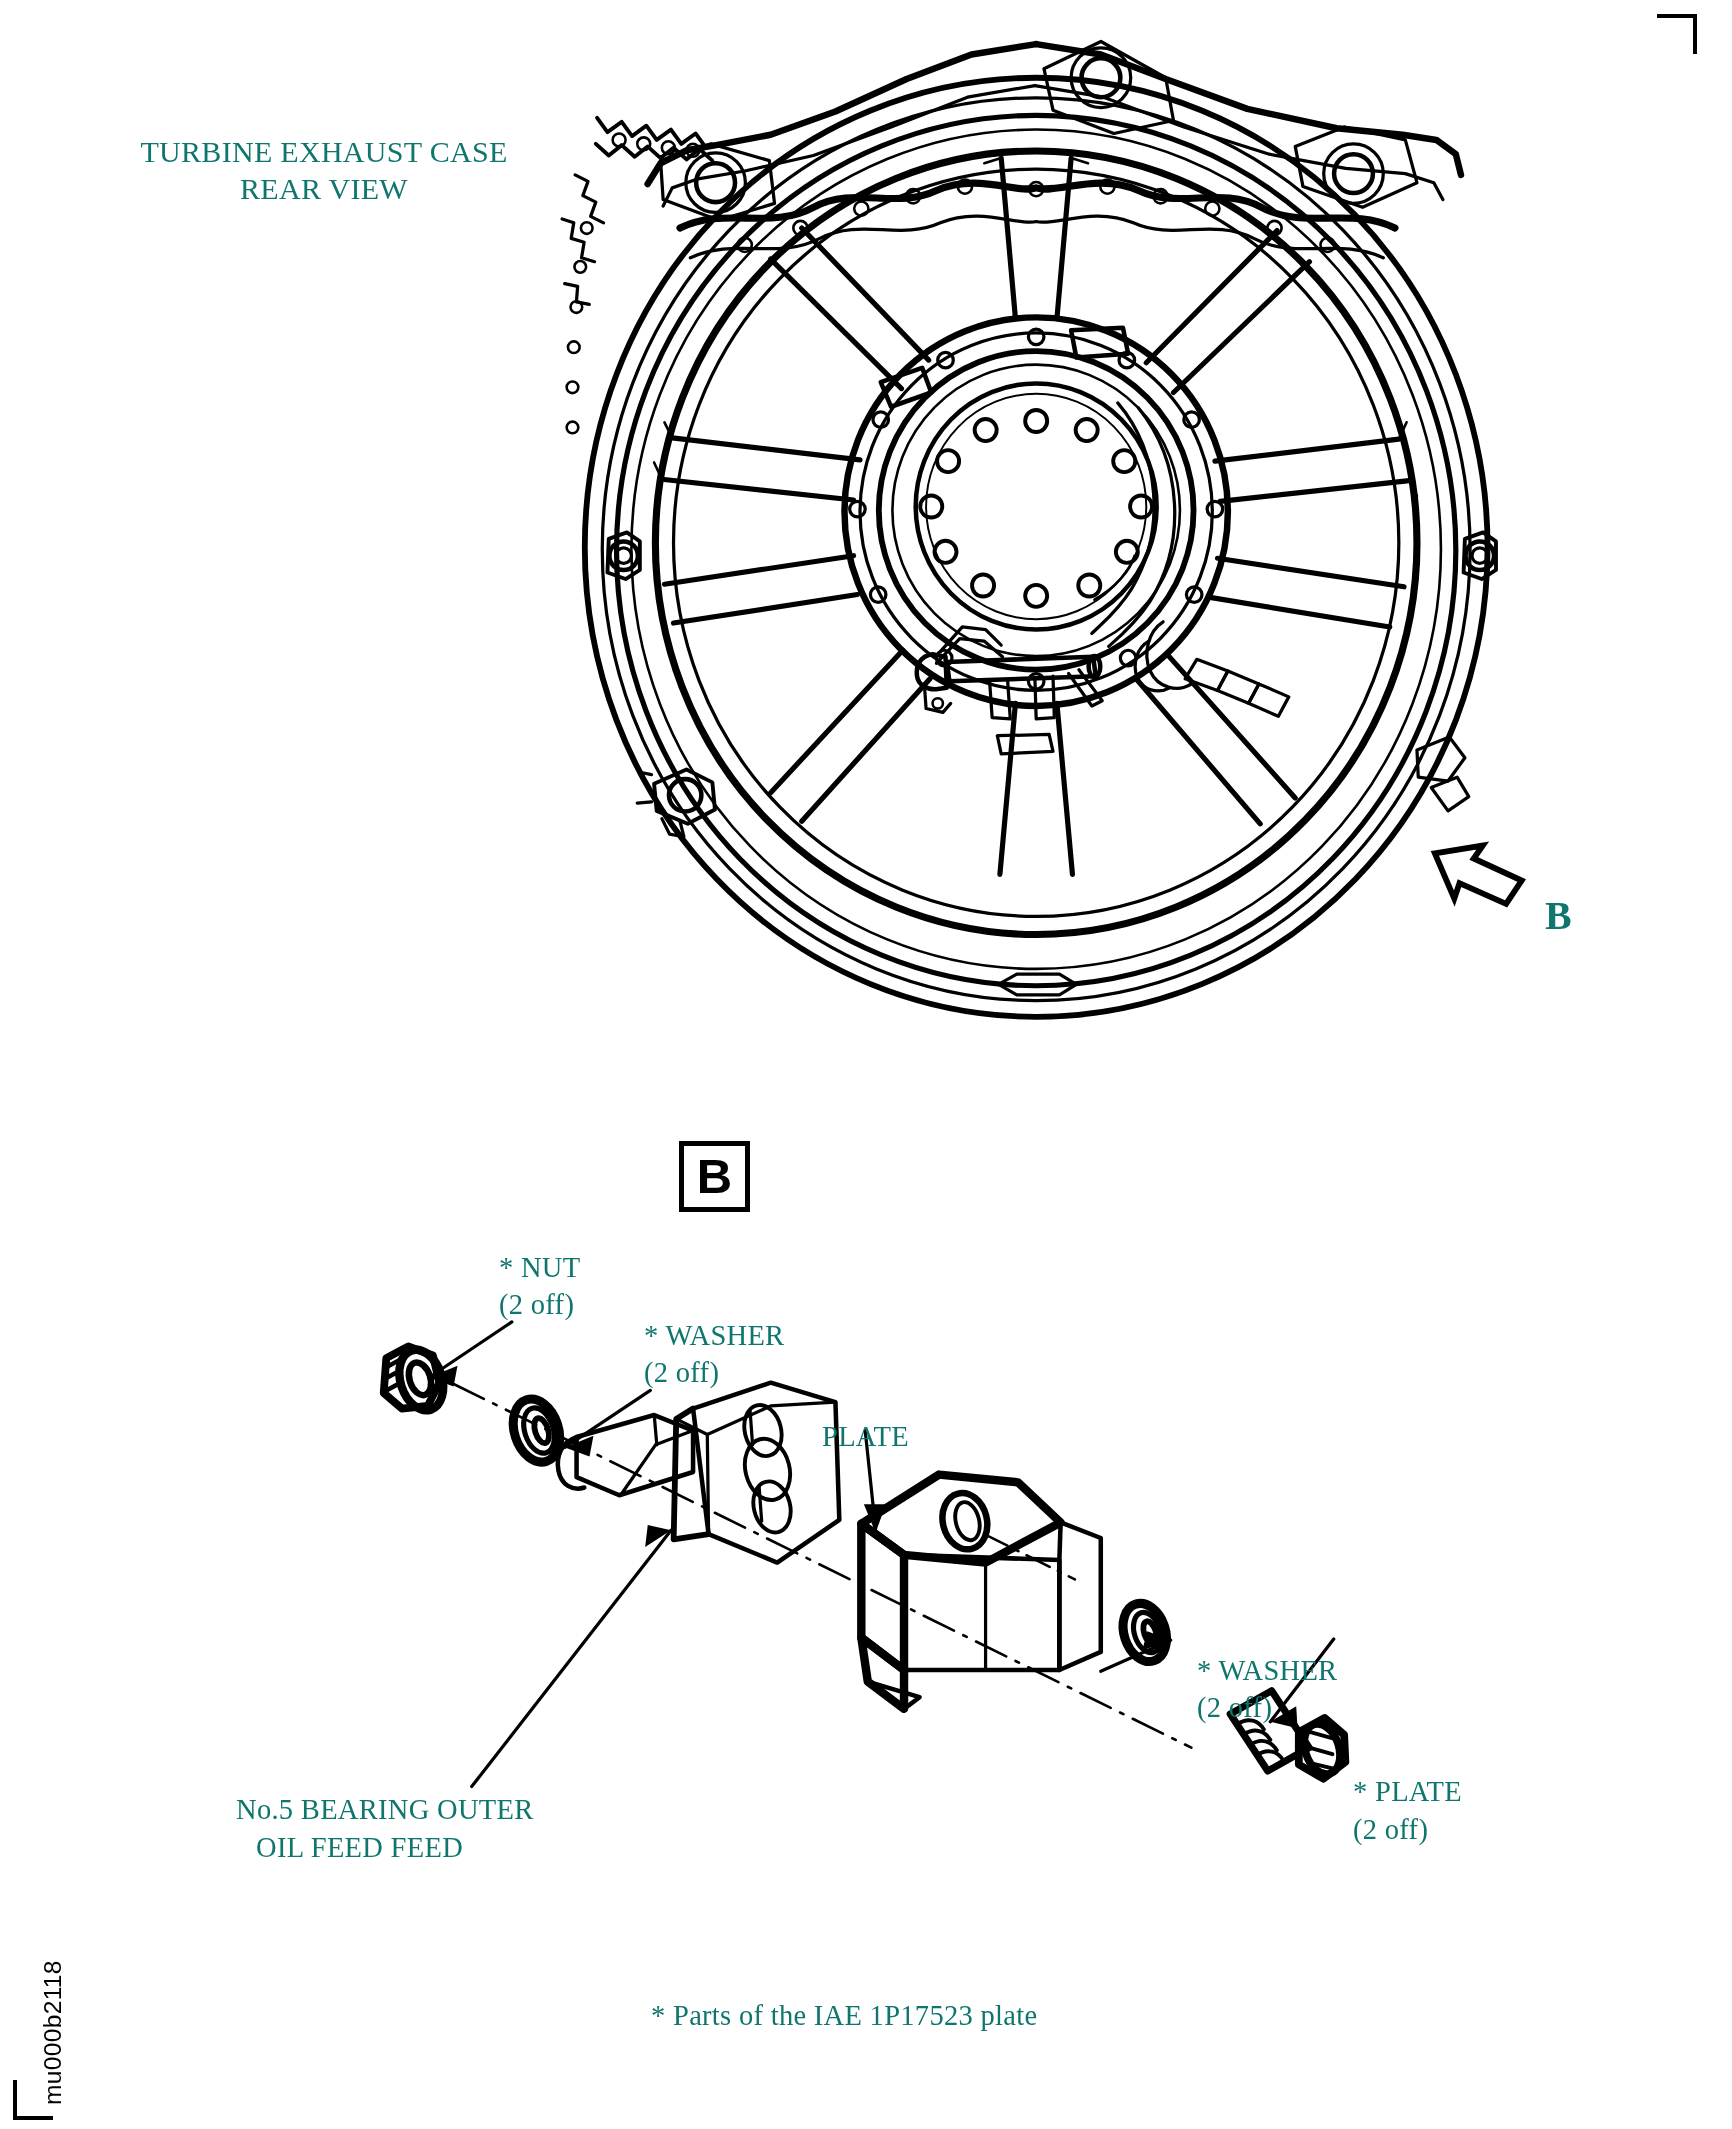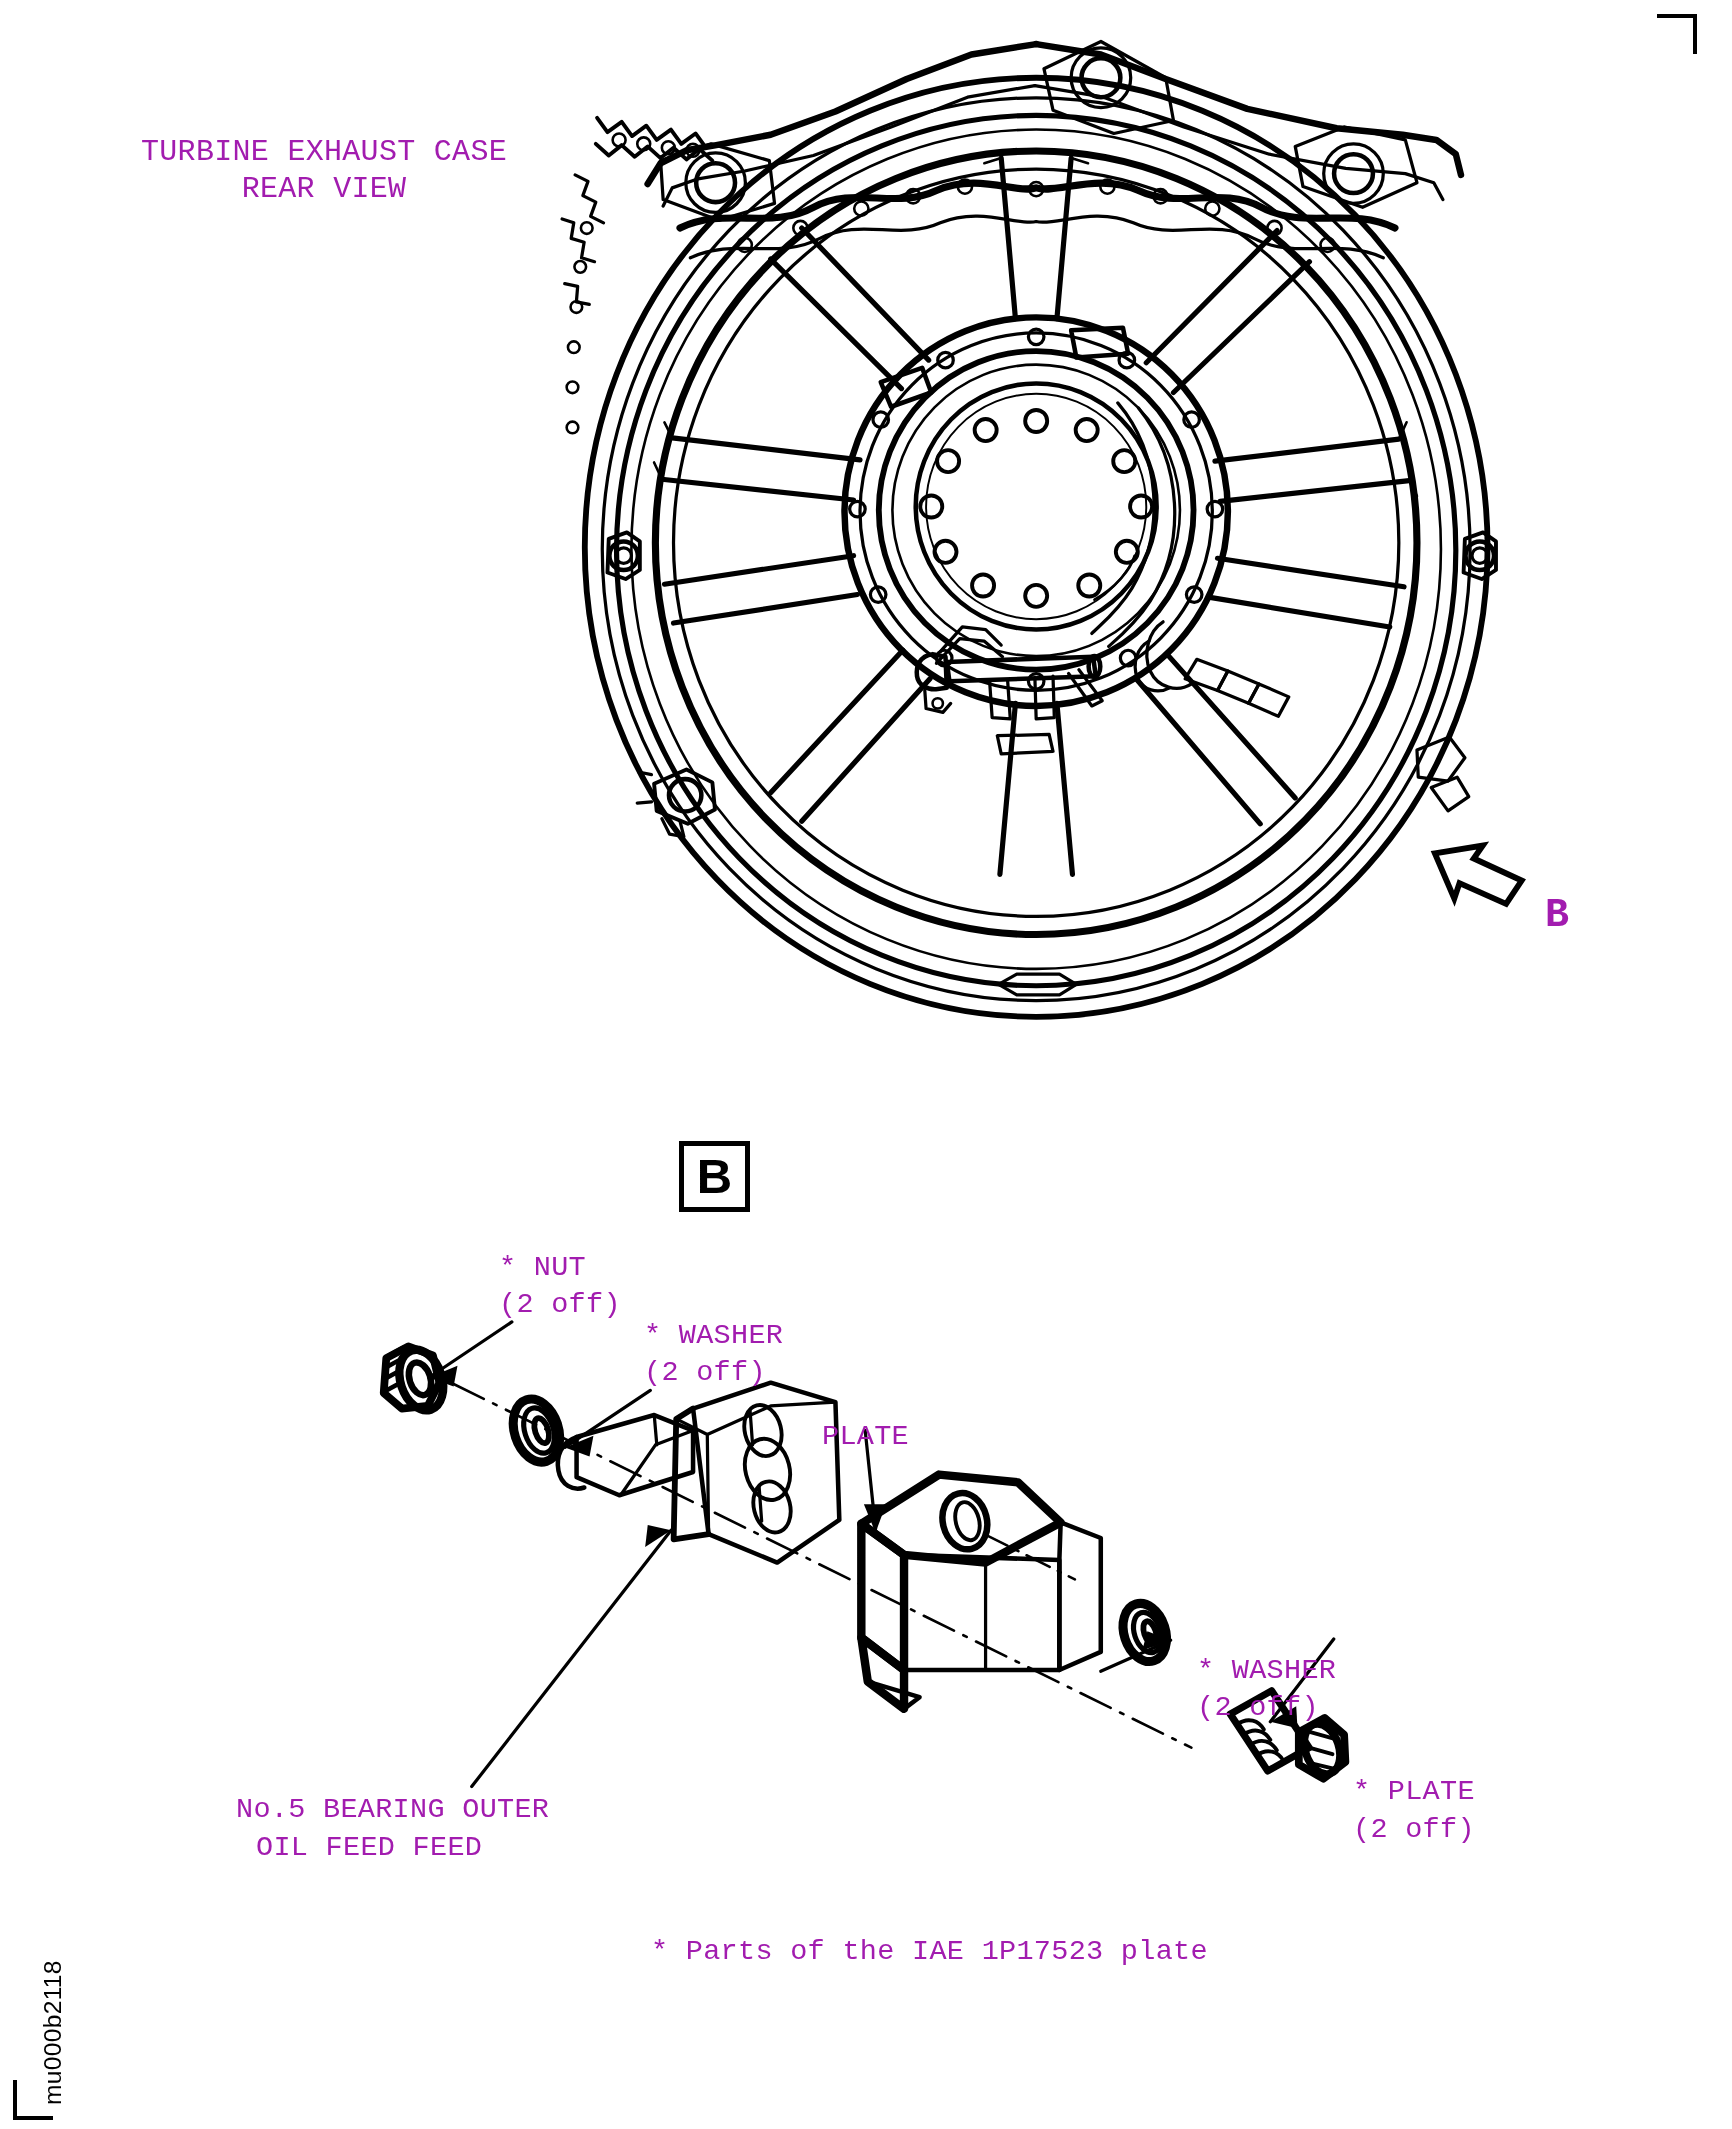--- a/index.html
+++ b/index.html
@@ -13,22 +13,22 @@
     width:1733px;
     height:2129px;
     background:#ffffff;
     overflow:hidden;
   }
   svg{display:block;}
   .abs{position:absolute;}
   
   .txt{
     position:absolute;
-    font-family:Liberation Mono, monospace;
-    color:#a21caf;
+    font-family:Liberation Serif, serif;
+    color:#0f766e;
     white-space:pre;
     line-height:1.28;
     letter-spacing:0.3px;
   }
   .t-title{font-size:30px;text-align:center;}
   .t-label{font-size:28.5px;text-align:right;}
   .t-note{font-size:28.5px;}
   .t-bigB{font-size:40px;font-weight:bold;letter-spacing:0;}
   .boxB{
     position:absolute;
@@ -417,19 +417,19 @@
 
   <div class="txt t-label" style="left:1197px;top:1653px;">* WASHER</div>
   <div class="txt t-label" style="left:1197px;top:1690px;">(2 off)</div>
 
   <div class="txt t-label" style="left:1353px;top:1774px;">* PLATE</div>
   <div class="txt t-label" style="left:1353px;top:1812px;">(2 off)</div>
 
   <div class="txt t-label" style="left:236px;top:1792px;">No.5 BEARING OUTER</div>
   <div class="txt t-label" style="left:256px;top:1830px;">OIL FEED FEED</div>
 
-  <div class="txt t-note" style="left:651px;top:1934px;">* Parts of the IAE 1P17523 plate</div>
+  <div class="txt t-note" style="left:651px;top:1998px;">* Parts of the IAE 1P17523 plate</div>
 
   <div class="corner-bl" style="left:13px;top:2080px;"></div>
   <div class="figid" style="left:39px;top:2105px;">mu000b2118</div>
 
 </div>
 
 
 </body></html>

